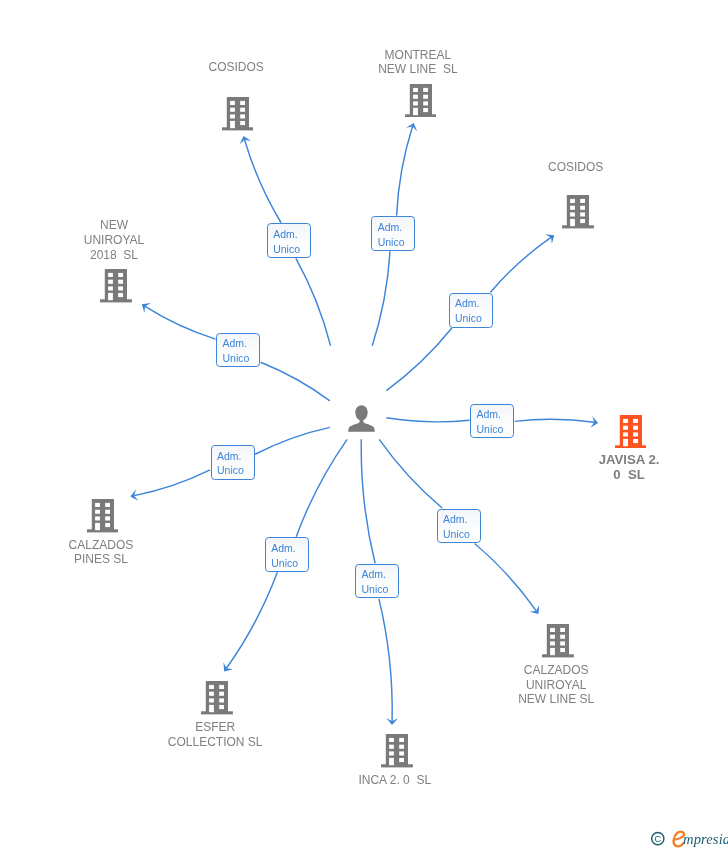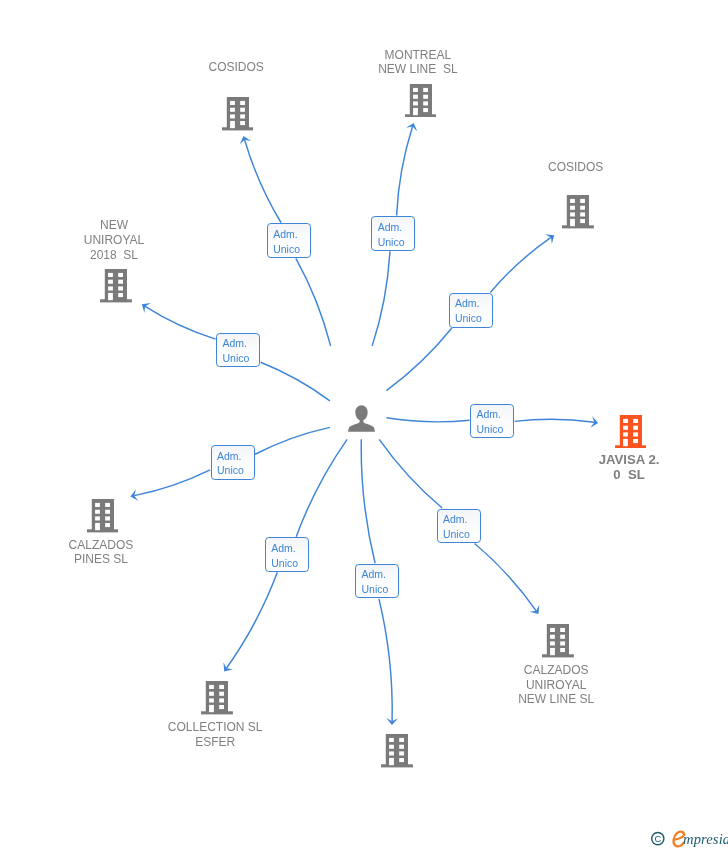--- a/index.html
+++ b/index.html
@@ -201,42 +201,43 @@
             <rect x="8.1" y="10.7" width="4.8" height="4.1"></rect>
             <rect x="8.1" y="17.4" width="4.8" height="4.1"></rect>
             <rect x="18.2" y="3.9" width="4.8" height="4.1"></rect>
             <rect x="18.2" y="10.7" width="4.8" height="4.1"></rect>
             <rect x="18.2" y="17.4" width="4.8" height="4.1"></rect>
             <rect x="8.1" y="23.9" width="4.8" height="7.3"></rect>
             <rect x="18.2" y="24" width="4.8" height="4.1"></rect>
           </g>
         </svg></div>
     <div class="node-label" style="left: 65.2px; top: 720.3px;">
+      <div>ESFER</div>
       <div>COLLECTION SL</div>
-      <div>ESFER</div>
     </div>
   </div>
   <div class="node">
     <div class="node-icon" style="left: 381px; top: 734.4px;"><svg width="31.9" height="33.8" viewBox="0 0 31.9 33.8" shape-rendering="auto">
           <g fill="#7a7a7a">
             <rect x="0" y="30.3" width="31.9" height="3.1"></rect>
             <rect x="4.8" y="0" width="22.2" height="31.2"></rect>
           </g>
           <g fill="#ffffff">
             <rect x="8.1" y="3.9" width="4.8" height="4.1"></rect>
             <rect x="8.1" y="10.7" width="4.8" height="4.1"></rect>
             <rect x="8.1" y="17.4" width="4.8" height="4.1"></rect>
             <rect x="18.2" y="3.9" width="4.8" height="4.1"></rect>
             <rect x="18.2" y="10.7" width="4.8" height="4.1"></rect>
             <rect x="18.2" y="17.4" width="4.8" height="4.1"></rect>
             <rect x="8.1" y="23.9" width="4.8" height="7.3"></rect>
             <rect x="18.2" y="24" width="4.8" height="4.1"></rect>
           </g>
         </svg></div>
     <div class="node-label" style="left: 244.8px; top: 772.6px;">
+      <div>INCA 2. 0  SL</div>
     </div>
   </div>
   <div class="node">
     <div class="node-icon" style="left: 542px; top: 624px;"><svg width="31.9" height="33.8" viewBox="0 0 31.9 33.8" shape-rendering="auto">
           <g fill="#7a7a7a">
             <rect x="0" y="30.3" width="31.9" height="3.1"></rect>
             <rect x="4.8" y="0" width="22.2" height="31.2"></rect>
           </g>
           <g fill="#ffffff">
             <rect x="8.1" y="3.9" width="4.8" height="4.1"></rect>

